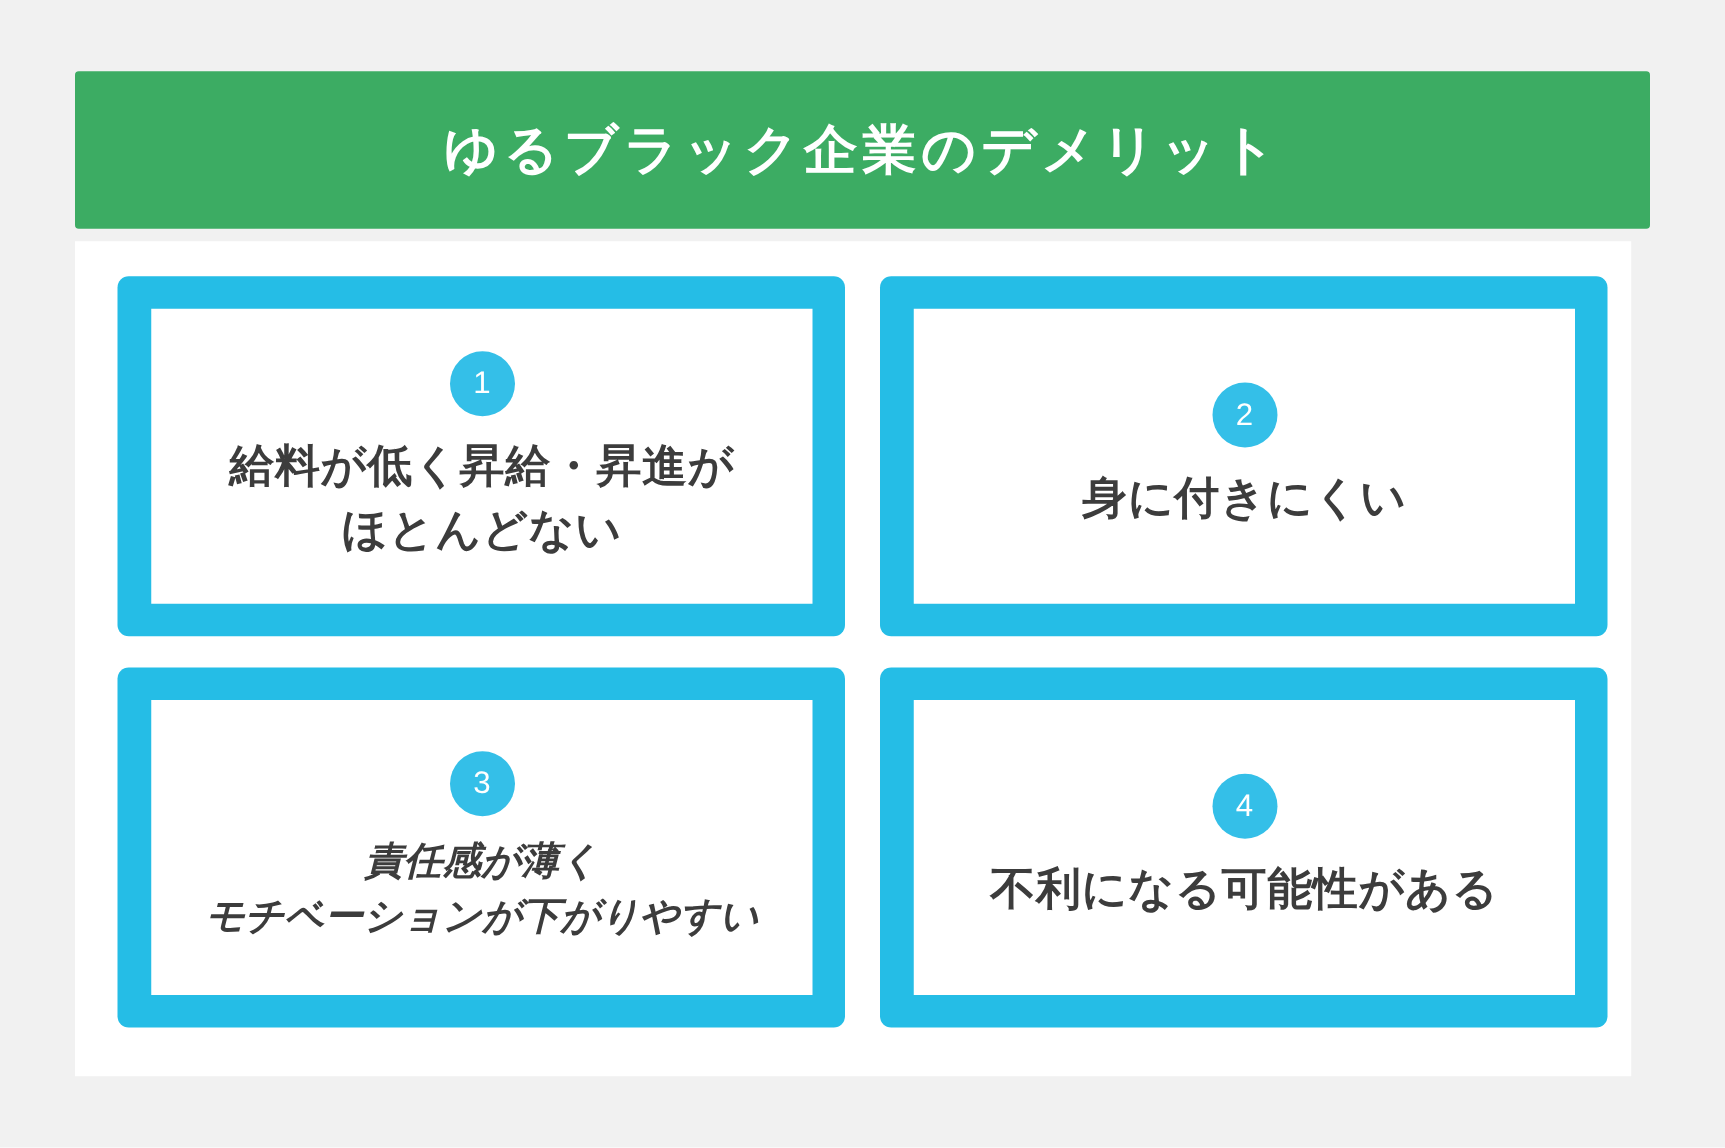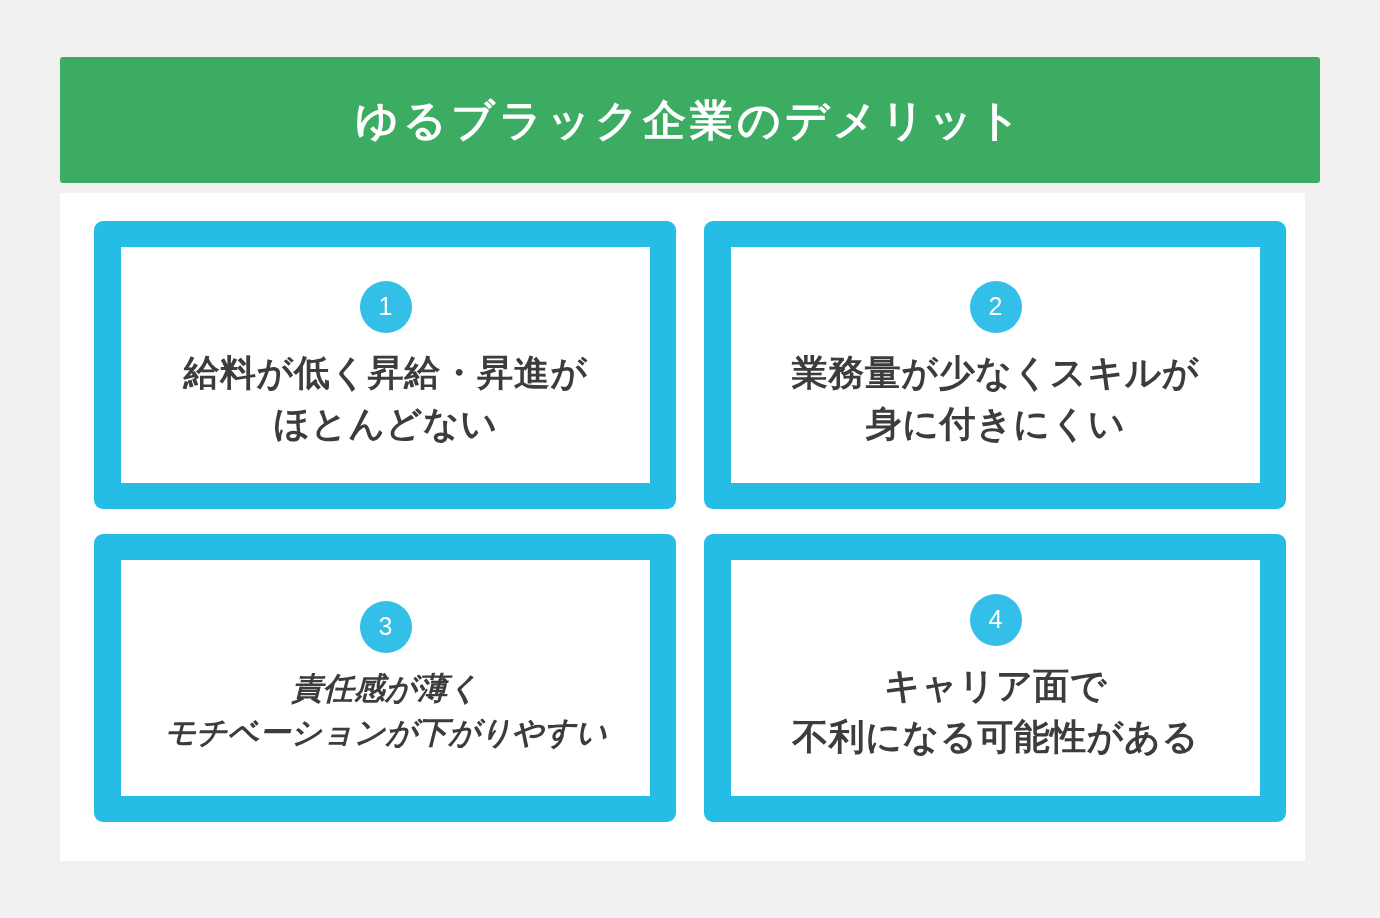--- a/index.html
+++ b/index.html
@@ -150,41 +150,39 @@
             <span class="line line-1">給料が低く昇給・昇進が</span>
             <span class="line line-2">ほとんどない</span>
           </div>
         </div>
       </div>
 
       <div class="card">
         <div class="card-inner">
           <div class="badge">2</div>
           <div class="card-text">
-            <span class="line line-1">業務量が少なくスキルが</span>
             <span class="line line-2">身に付きにくい</span>
           </div>
         </div>
       </div>
 
       <div class="card">
         <div class="card-inner">
           <div class="badge">3</div>
           <div class="card-text wide">
             <span class="line line-1">責任感が薄く</span>
             <span class="line line-2">モチベーションが下がりやすい</span>
           </div>
         </div>
       </div>
 
       <div class="card">
         <div class="card-inner">
           <div class="badge">4</div>
           <div class="card-text">
-            <span class="line line-1">キャリア面で</span>
             <span class="line line-2">不利になる可能性がある</span>
           </div>
         </div>
       </div>
 
     </div>
   </div>
 
 </div>
 

